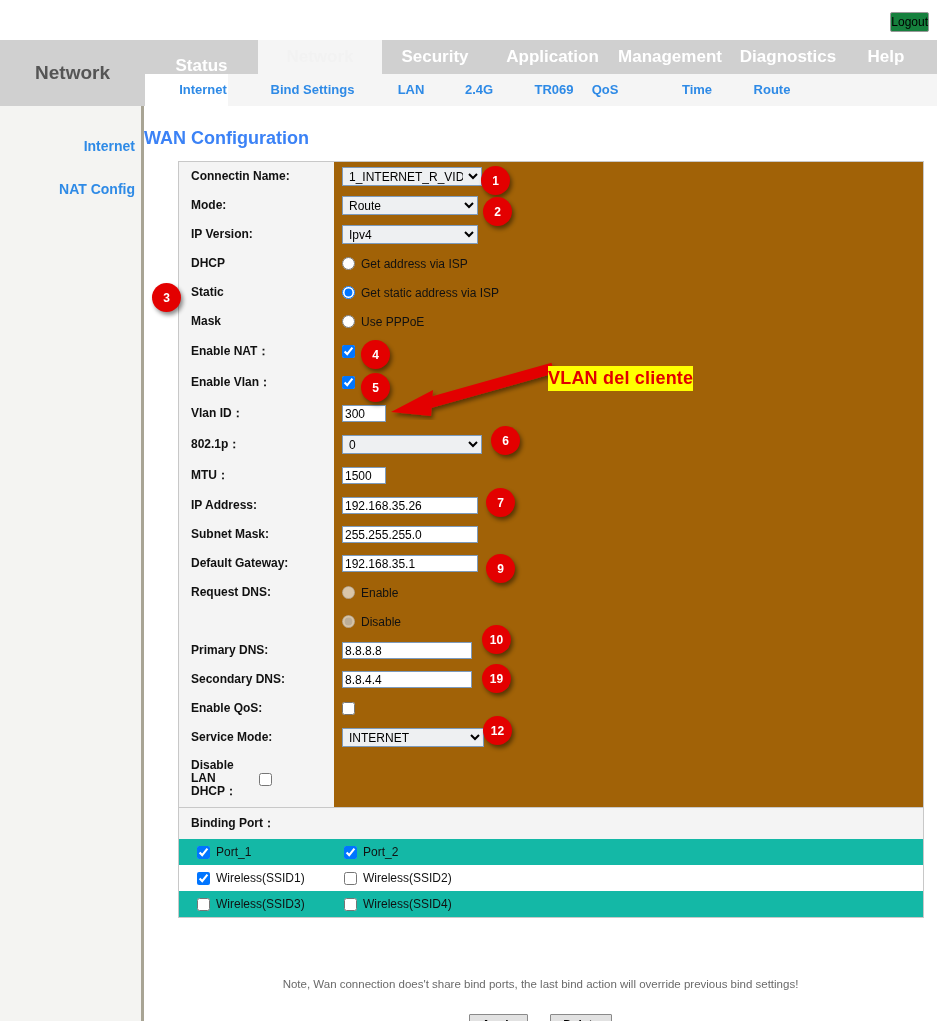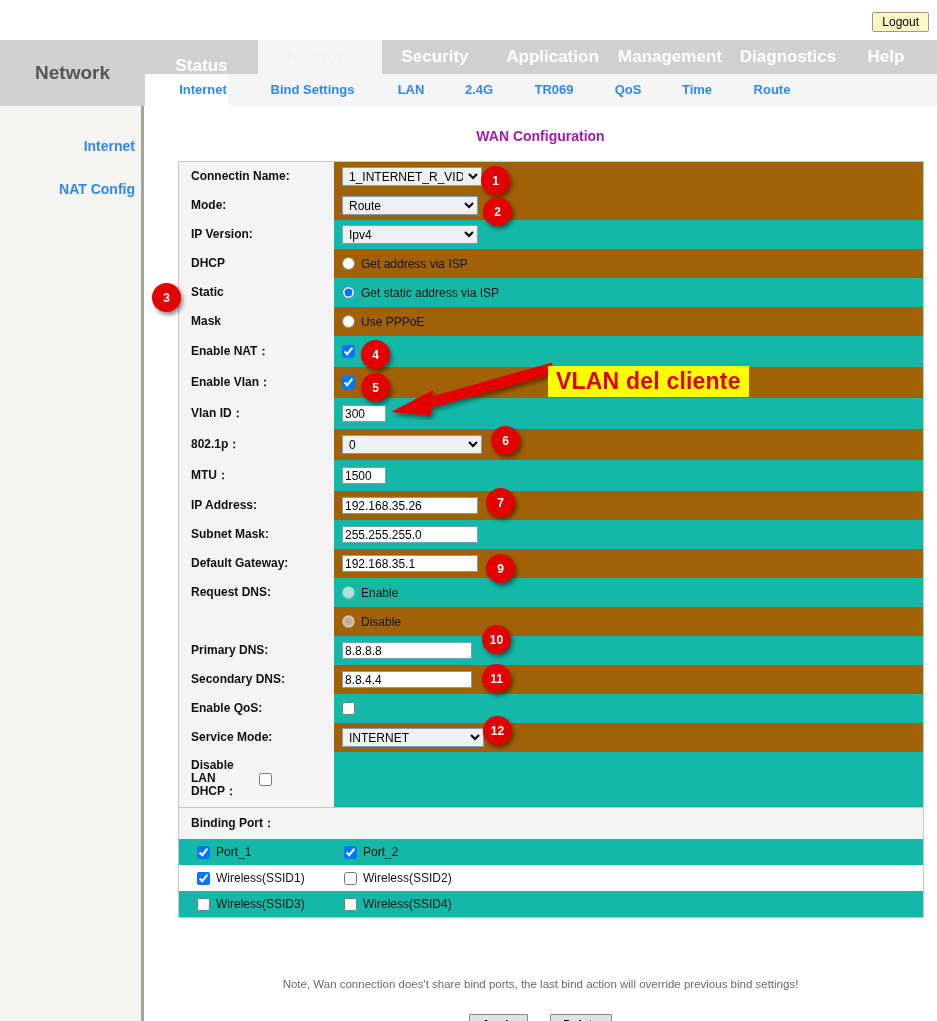--- a/index.html
+++ b/index.html
@@ -10,21 +10,21 @@
     font-size:12px;
     color:#222;
     position:relative;
     overflow:hidden;
   }
   
   .topbar{height:40px;position:relative;background:#fff;}
   .logout-btn{
     position:absolute;right:8px;top:12px;
     font-size:12px;font-family:"Liberation Sans",sans-serif;
-    padding:2px 9px;background:#fef9c3;
+    padding:2px 0;background:#15803d;
     border:1px solid #999;border-radius:2px;
     color:#000;cursor:pointer;line-height:14px;
   }
   
   .navwrap{position:relative;height:66px;}
   .navrow{
     position:absolute;left:0;top:0;width:937px;height:34px;
     background:#d0d0d0;
   }
   .brand{
@@ -58,33 +58,33 @@
   }
   .side-item{
     position:absolute;right:6px;
     font-size:14px;font-weight:bold;color:#2e8ae6;cursor:pointer;
     text-align:right;
   }
   .main{
     position:absolute;left:144px;top:0;right:0;bottom:0;background:#fff;
   }
   .page-title{
-    position:absolute;left:0;top:22px;width:793px;text-align:center;
-    font-size:14px;font-weight:bold;color:#a21caf;
+    position:absolute;left:0;top:22px;width:793px;text-align:left;
+    font-size:18px;font-weight:bold;color:#3b82f6;
   }
   
   .formtable{
     position:absolute;left:34px;top:55px;width:746px;
     border:1px solid #c8c8c8;background:#fff;
     box-sizing:border-box;
   }
   .frow{
     display:flex;align-items:stretch;
     min-height:29px;
-    background:#14b8a6;
+    background:#a16207;
   }
   .frow.shade{background:#a16207;}
   .fl{
     width:155px;min-width:155px;box-sizing:border-box;
     padding:7px 0 7px 12px;
     font-weight:bold;font-size:12px;color:#111;
     background:#f4f4f4;
   }
   .frow.shade .fl{background:#f4f4f4;}
   .fv{
@@ -164,22 +164,22 @@
   .badge{
     position:absolute;width:29px;height:29px;border-radius:50%;
     background:#e30000;color:#fff;
     font-size:12px;font-weight:bold;
     display:flex;align-items:center;justify-content:center;
     box-shadow:2px 3px 4px rgba(0,0,0,.45);
     z-index:40;
   }
   .callout{
     position:absolute;background:#ffff00;
-    color:#e00000;font-weight:bold;font-size:23px;
-    padding:2px 8px;z-index:40;white-space:nowrap;
+    color:#e00000;font-weight:bold;font-size:18px;
+    padding:2px 0;z-index:40;white-space:nowrap;
     letter-spacing:.2px;
   }
   .arrow-svg{position:absolute;z-index:39;}
 </style>
 </head>
 <body>
 
 <div class="topbar">
   <button class="logout-btn">Logout</button>
 </div>
@@ -195,21 +195,21 @@
   <div class="mtab" style="left:617px;width:106px;">Management</div>
   <div class="mtab" style="left:723px;width:130px;">Diagnostics</div>
   <div class="mtab" style="left:853px;width:66px;">Help</div>
 
   <div class="subrow"></div>
   <div class="stab" style="left:158px;width:90px;">Internet</div>
   <div class="stab" style="left:250px;width:125px;">Bind Settings</div>
   <div class="stab" style="left:381px;width:60px;">LAN</div>
   <div class="stab" style="left:449px;width:60px;">2.4G</div>
   <div class="stab" style="left:519px;width:70px;">TR069</div>
-  <div class="stab" style="left:598px;width:60px;">QoS</div>
+  <div class="stab" style="left:575px;width:60px;">QoS</div>
   <div class="stab" style="left:667px;width:60px;">Time</div>
   <div class="stab" style="left:738px;width:68px;">Route</div>
 </div>
 
 <div class="content">
 
   <div class="sidebar">
     <div class="side-item" style="top:32px;">Internet</div>
     <div class="side-item" style="top:75px;">NAT Config</div>
   </div>
@@ -445,21 +445,21 @@
 
 <div class="badge" style="left:481px;top:166px;">1</div>
 <div class="badge" style="left:483px;top:197px;">2</div>
 <div class="badge" style="left:152px;top:283px;">3</div>
 <div class="badge" style="left:361px;top:340px;">4</div>
 <div class="badge" style="left:361px;top:373px;">5</div>
 <div class="badge" style="left:491px;top:426px;">6</div>
 <div class="badge" style="left:486px;top:488px;">7</div>
 <div class="badge" style="left:486px;top:554px;">9</div>
 <div class="badge" style="left:482px;top:625px;">10</div>
-<div class="badge" style="left:482px;top:664px;">11</div>
+<div class="badge" style="left:482px;top:664px;">19</div>
 <div class="badge" style="left:483px;top:716px;">12</div>
 
 <svg class="arrow-svg" style="left:385px;top:360px;" width="175" height="60" viewBox="0 0 175 60">
   <defs>
     <filter id="ashadow" x="-30%" y="-30%" width="170%" height="170%">
       <feDropShadow dx="2" dy="3" stdDeviation="2" flood-color="#000" flood-opacity="0.45"></feDropShadow>
     </filter>
   </defs>
   <g filter="url(#ashadow)">
     <path d="M168 8 L40 44 L40 44" stroke="#e30000" stroke-width="11" fill="none" stroke-linecap="butt"></path>

